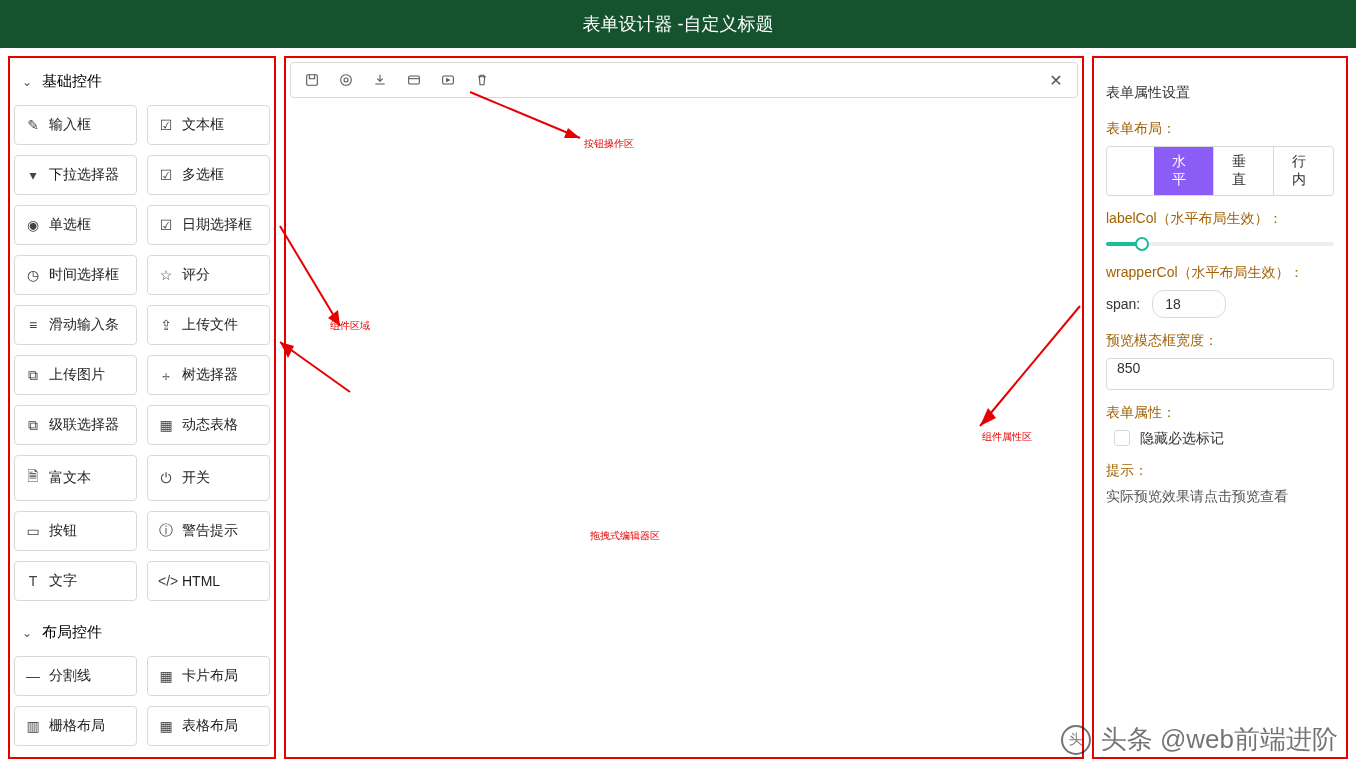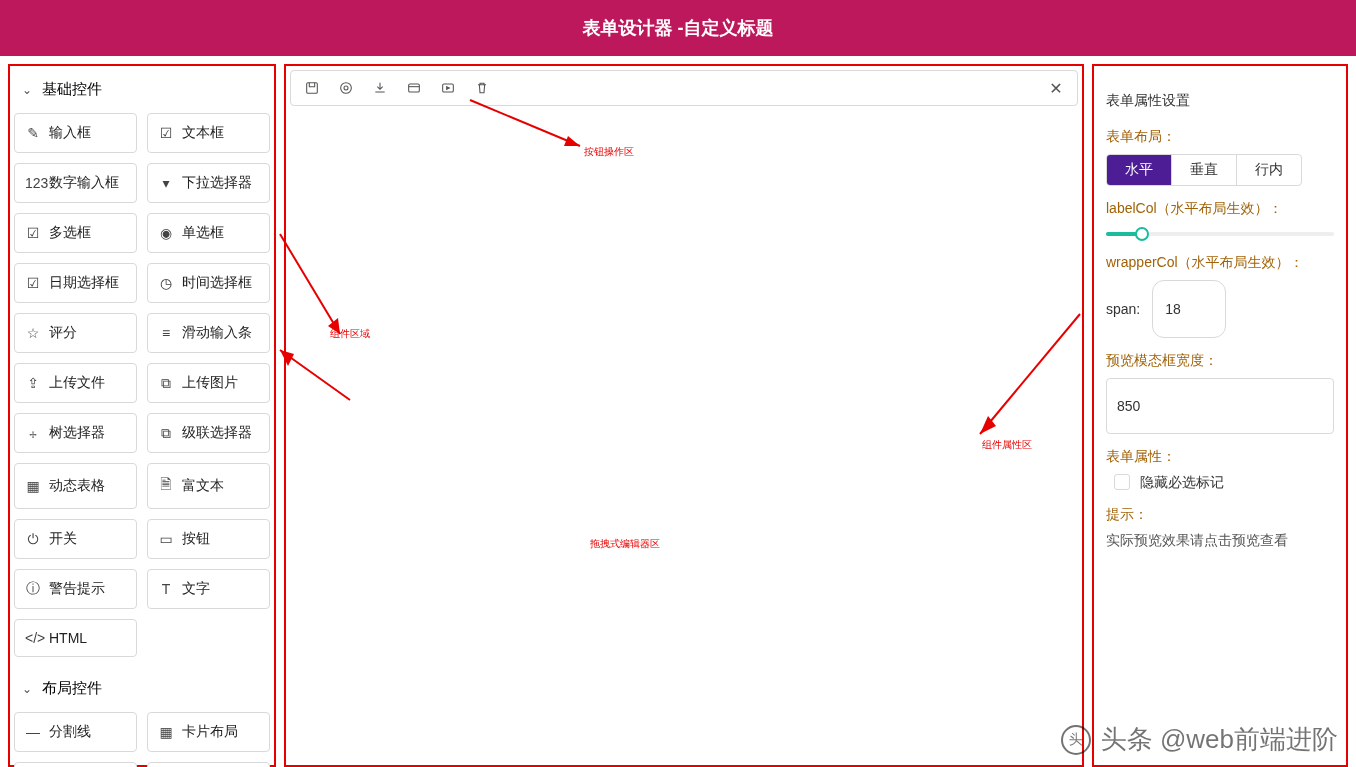--- a/index.html
+++ b/index.html
@@ -1,19 +1,19 @@
 <!DOCTYPE html>
 <html><head>
   <meta charset="utf-8">
   <style>
     * { box-sizing: border-box; margin: 0; padding: 0; }
     body { font-family: -apple-system, "Microsoft YaHei", sans-serif; background: #fff; width: 1356px; height: 767px; overflow: hidden; position: relative; }
 
     
-    .header { height: 56px; background: #be185d; color: #fff; display: flex; align-items: center; justify-content: center; font-weight: bold; font-size: 18px; }
+    .header { height: 48px; background: #14532d; color: #fff; display: flex; align-items: center; justify-content: center; font-weight: normal; font-size: 18px; }
 
     
     .cols { display: flex; height: calc(100% - 48px); padding: 8px; gap: 8px; }
     .col-left   { width: 268px; border: 2px solid #e60000; padding: 4px; display: flex; flex-direction: column; }
     .col-center { flex: 1;     border: 2px solid #e60000; padding: 4px; display: flex; flex-direction: column; position: relative; }
     .col-right  { width: 256px; border: 2px solid #e60000; padding: 10px 12px; display: flex; flex-direction: column; gap: 14px; font-size: 14px; color: #333; }
 
     
     .sec-head { display:flex; align-items:center; gap:10px; padding:10px 8px; font-size:15px; cursor:pointer; }
     .sec-head .chev { width:10px; font-size:12px; color:#555; }
@@ -39,27 +39,27 @@
     .arrow-svg { position:absolute; overflow:visible; pointer-events:none; }
     .arrow-svg line { stroke:#e60000; stroke-width:2; }
     .arrow-svg polygon { fill:#e60000; }
 
     
     .rp-title { margin-bottom:4px;margin-top:16px; }
     .rp-label { margin-bottom:8px; color:#a16207; }
     .seg { display:flex; border:1px solid #d9d9d9; border-radius:4px; overflow:hidden; width:fit-content; }
     .seg div { padding:6px 18px; font-size:14px; cursor:pointer; border-right:1px solid #d9d9d9; }
     .seg div:last-child { border-right:none; }
-    .seg .active { background:#4c1d95; color:#fff; }
+    .seg .active { background:#8b5cf6; color:#fff;margin-left:47px; }
     .slider { position:relative; height:4px; background:#eee; border-radius:2px; margin:14px 0 4px 0; }
     .slider .track { position:absolute; left:0; height:4px; background:#1abc9c; border-radius:2px; }
     .slider .knob  { position:absolute; top:-5px; width:14px; height:14px; border-radius:50%; background:#fff; border:2px solid #1abc9c; transform:translateX(-50%); cursor:grab; }
     .numrow { display:flex; align-items:center; gap:12px; }
-    .numbox { border:1px solid #d9d9d9; border-radius:12px; padding:20px 12px; width:74px; }
-    .txtbox { border:1px solid #d9d9d9; border-radius:4px; padding:19px 10px; width:100%; min-height:32px; }
+    .numbox { border:1px solid #d9d9d9; border-radius:12px; padding:5px 12px; width:74px; }
+    .txtbox { border:1px solid #d9d9d9; border-radius:4px; padding:1px 10px; width:100%; min-height:32px; }
     .chk { display:flex; align-items:flex-start; gap:10px;padding-left:8px; }
     .chk .box { width:16px; height:16px; border:1px solid #d9d9d9; border-radius:3px; }
     .tip { color:#555; font-size:14px; }
 
     
     .wm { position:absolute; right:18px; bottom:10px; font-size:26px; color:rgba(0,0,0,0.55); font-weight:500; display:flex; align-items:center; gap:10px; pointer-events:none; }
     .wm .av { width:30px; height:30px; border-radius:50%; border:2px solid rgba(0,0,0,0.55); display:flex; align-items:center; justify-content:center; font-size:14px; }
   </style>
 </head>
 <body>
@@ -77,24 +77,20 @@
       <span>基础控件</span>
     </div>
     <div class="ctrl-grid">
       <div class="ctrl">
           <span class="ci">✎</span>
           <span>输入框</span>
         </div>
       <div class="ctrl">
           <span class="ci">☑</span>
           <span>文本框</span>
-        </div>
-      <div class="ctrl">
-          <span class="ci">123</span>
-          <span>数字输入框</span>
         </div>
       <div class="ctrl">
           <span class="ci">▾</span>
           <span>下拉选择器</span>
         </div>
       <div class="ctrl">
           <span class="ci">☑</span>
           <span>多选框</span>
         </div>
       <div class="ctrl">

